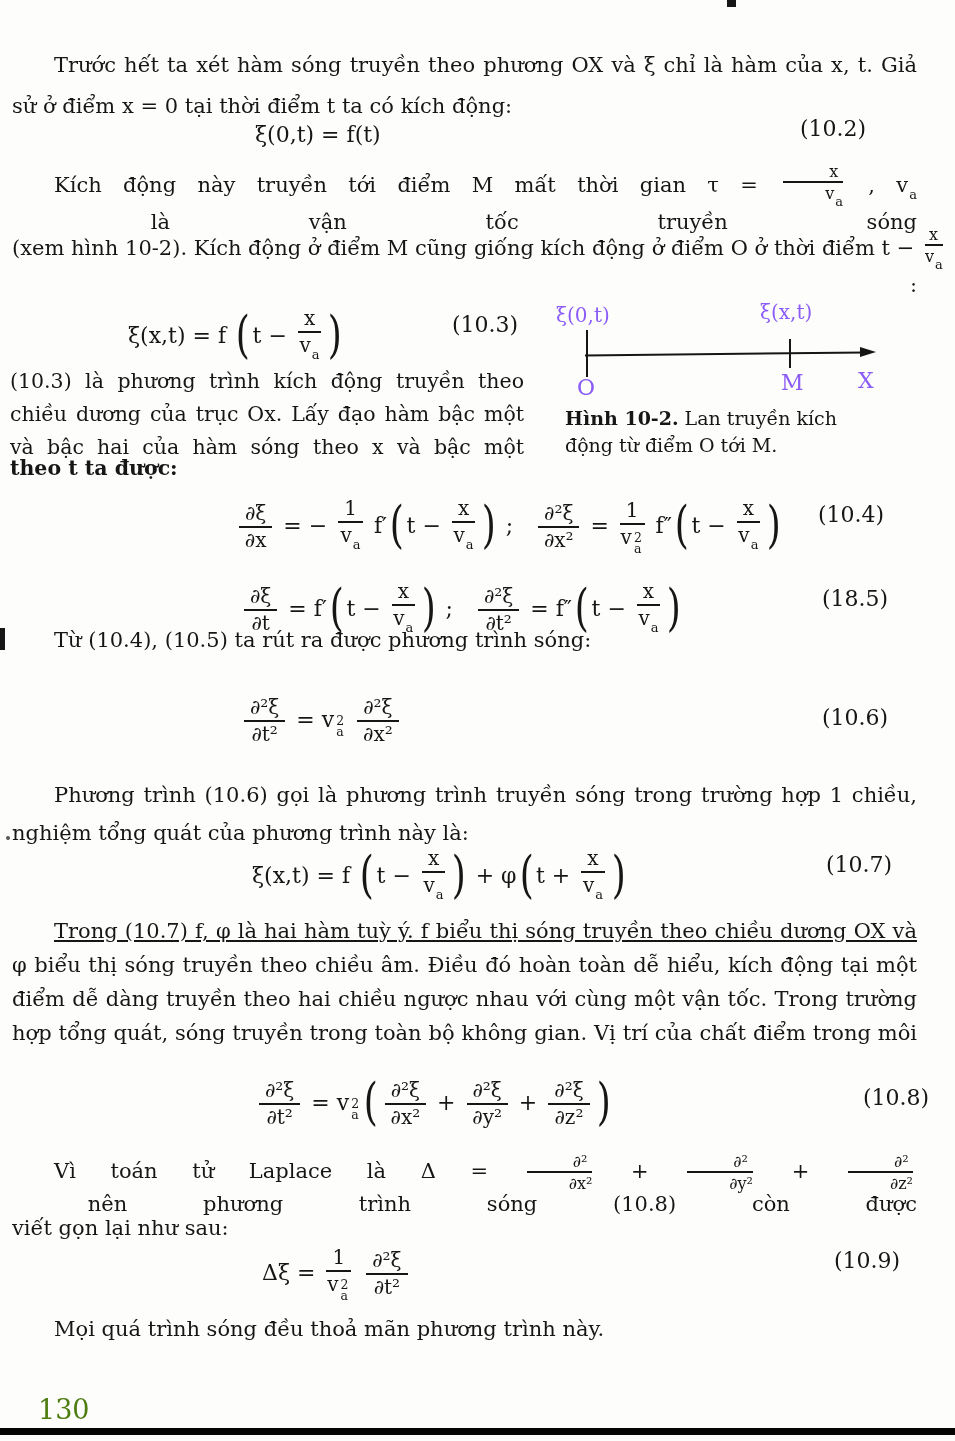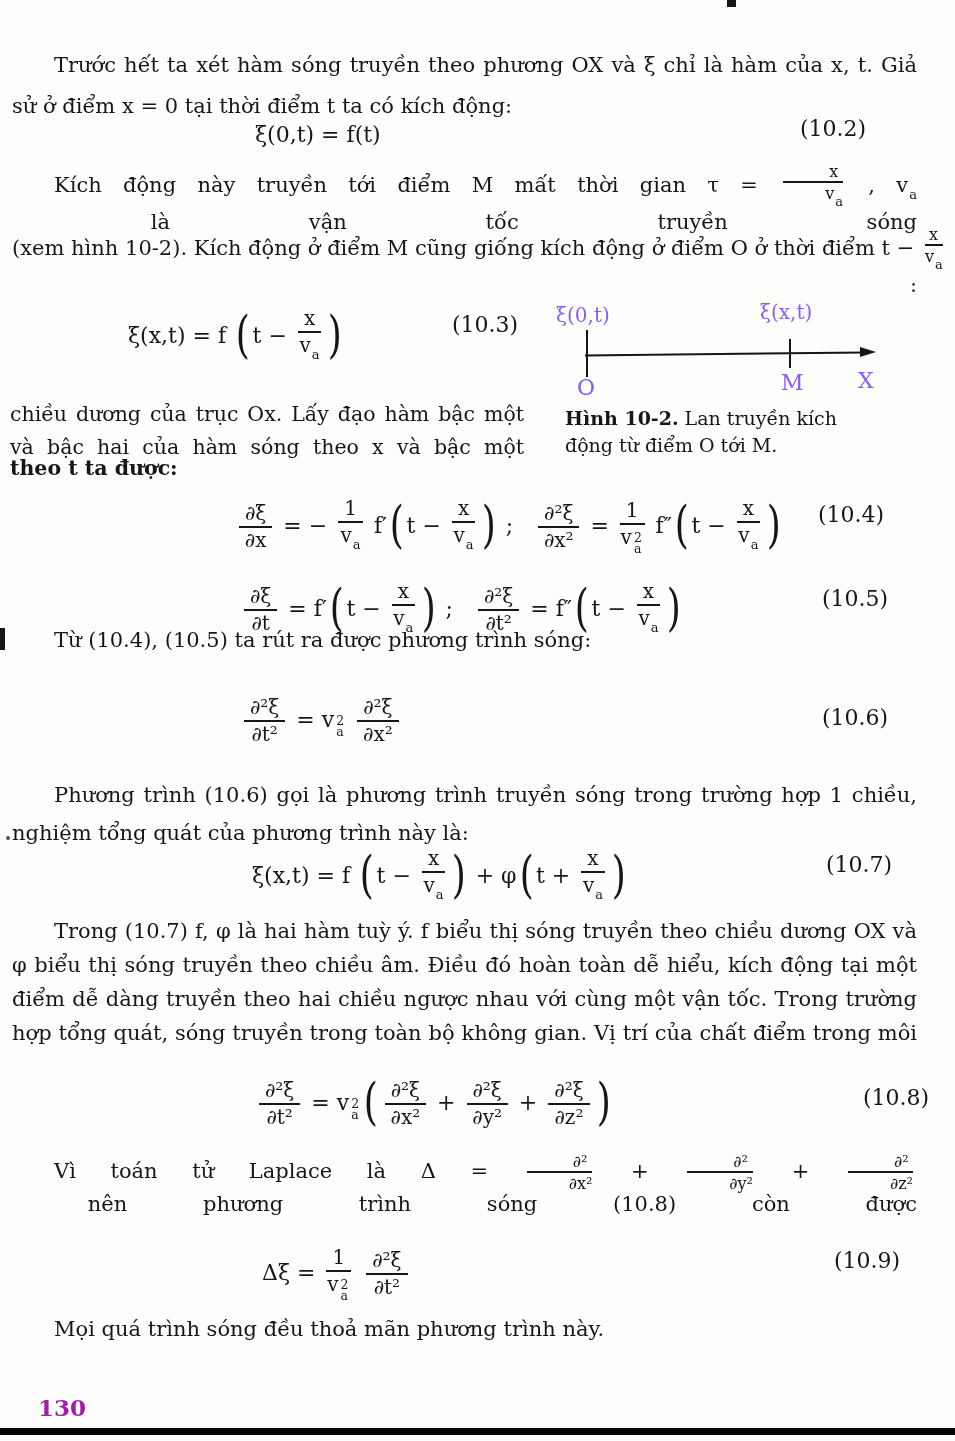--- a/index.html
+++ b/index.html
@@ -45,21 +45,21 @@
   .figbar{position:absolute;background:#161616;}
   .arrowhead{
     position:absolute;width:0;height:0;
     border-left:16px solid #161616;
     border-top:5px solid transparent;
     border-bottom:5px solid transparent;
   }
   .caption{position:absolute;left:565px;width:345px;font-size:19px;line-height:27px;color:#161616;}
   .caption b{font-weight:bold;}
   .artifact{position:absolute;background:#161616;}
-  .pagenum{position:absolute;left:38px;top:1394px;font-size:23px;color:#a21caf;font-weight:bold;}
+  .pagenum{position:absolute;left:38px;top:1394px;font-size:27px;color:#4d7c0f;}
   .bottombar{position:absolute;left:0;top:1428px;width:955px;height:7px;background:#050505;}
 </style>
 </head>
 <body>
 
 <div class="page">
 
   <div class="artifact" style="left:727px;top:0;width:9px;height:7px;"></div>
   <div class="artifact" style="left:0;top:628px;width:5px;height:22px;"></div>
   <div class="artifact" style="left:6px;top:836px;width:4px;height:4px;border-radius:50%;background:#555;"></div>
@@ -81,50 +81,52 @@
   <div class="figbar" style="left:585px;top:353px;width:280px;height:2px;transform:rotate(-0.6deg);"></div>
   <div class="arrowhead" style="left:860px;top:347px;"></div>
   <div class="figbar" style="left:586px;top:330px;width:2px;height:47px;"></div>
   <div class="figbar" style="left:789px;top:339px;width:2px;height:29px;"></div>
   <div class="figlabel" style="left:577px;top:375px;font-size:22px;">O</div>
   <div class="figlabel" style="left:781px;top:370px;font-size:22px;">M</div>
   <div class="figlabel" style="left:858px;top:368px;font-size:22px;">X</div>
   <div class="caption" style="top:405px;"><b>Hình 10-2.</b><span> Lan truyền kích</span></div>
   <div class="caption" style="top:432px;">động từ điểm O tới M.</div>
 
+  <div class="line col just" style="top:368px;">(10.3) là phương trình kích động truyền theo</div>
   <div class="line col just" style="top:401px;">chiều dương của trục Ox. Lấy đạo hàm bậc một</div>
   <div class="line col just" style="top:434px;">và bậc hai của hàm sóng theo x và bậc một</div>
   <div class="line col" style="top:455px;font-weight:bold;">theo t ta được:</div>
 
   <div class="eqc" style="left:235px;top:498px;"><span class="frac"><span class="fn"><span class="atom"><span class="b">∂ξ</span></span></span><span class="fd"><span class="atom"><span class="b">∂x</span></span></span></span><span class="atom"><span class="b"> = − </span></span><span class="frac"><span class="fn"><span class="atom"><span class="b">1</span></span></span><span class="fd"><span class="atom"><span class="b">v</span><span class="sub">a</span></span></span></span><span class="atom"><span class="b"> f′</span></span><span class="bp">(</span><span class="atom"><span class="b">t − </span></span><span class="frac"><span class="fn"><span class="atom"><span class="b">x</span></span></span><span class="fd"><span class="atom"><span class="b">v</span><span class="sub">a</span></span></span></span><span class="bp">)</span><span class="atom"><span class="b"> ;   </span></span><span class="frac"><span class="fn"><span class="atom"><span class="b">∂²ξ</span></span></span><span class="fd"><span class="atom"><span class="b">∂x²</span></span></span></span><span class="atom"><span class="b"> = </span></span><span class="frac"><span class="fn"><span class="atom"><span class="b">1</span></span></span><span class="fd"><span class="atom"><span class="b">v</span><span class="supsub"><span>2</span><span>a</span></span></span></span></span><span class="atom"><span class="b"> f″</span></span><span class="bp">(</span><span class="atom"><span class="b">t − </span></span><span class="frac"><span class="fn"><span class="atom"><span class="b">x</span></span></span><span class="fd"><span class="atom"><span class="b">v</span><span class="sub">a</span></span></span></span><span class="bp">)</span></div>
   <div class="eqnum" style="left:818px;top:502px;">(10.4)</div>
 
   <div class="eqc" style="left:240px;top:581px;"><span class="frac"><span class="fn"><span class="atom"><span class="b">∂ξ</span></span></span><span class="fd"><span class="atom"><span class="b">∂t</span></span></span></span><span class="atom"><span class="b"> = f′</span></span><span class="bp">(</span><span class="atom"><span class="b">t − </span></span><span class="frac"><span class="fn"><span class="atom"><span class="b">x</span></span></span><span class="fd"><span class="atom"><span class="b">v</span><span class="sub">a</span></span></span></span><span class="bp">)</span><span class="atom"><span class="b"> ;   </span></span><span class="frac"><span class="fn"><span class="atom"><span class="b">∂²ξ</span></span></span><span class="fd"><span class="atom"><span class="b">∂t²</span></span></span></span><span class="atom"><span class="b"> = f″</span></span><span class="bp">(</span><span class="atom"><span class="b">t − </span></span><span class="frac"><span class="fn"><span class="atom"><span class="b">x</span></span></span><span class="fd"><span class="atom"><span class="b">v</span><span class="sub">a</span></span></span></span><span class="bp">)</span></div>
-  <div class="eqnum" style="left:822px;top:586px;">(10.5)</div>
+  <div class="eqnum" style="left:822px;top:586px;">(18.5)</div>
 
   <div class="line ind" style="top:627px;">Từ (10.4), (10.5) ta rút ra được phương trình sóng:</div>
 
   <div class="eqc" style="left:240px;top:697px;"><span class="frac"><span class="fn"><span class="atom"><span class="b">∂²ξ</span></span></span><span class="fd"><span class="atom"><span class="b">∂t²</span></span></span></span><span class="atom"><span class="b"> = </span></span><span class="atom"><span class="b">v</span><span class="supsub"><span>2</span><span>a</span></span></span><span class="atom"><span class="b"> </span></span><span class="frac"><span class="fn"><span class="atom"><span class="b">∂²ξ</span></span></span><span class="fd"><span class="atom"><span class="b">∂x²</span></span></span></span></div>
   <div class="eqnum" style="left:822px;top:705px;">(10.6)</div>
 
   <div class="line just ind" style="top:782px;">Phương trình (10.6) gọi là phương trình truyền sóng trong trường hợp 1 chiều,</div>
   <div class="line" style="top:820px;">nghiệm tổng quát của phương trình này là:</div>
 
   <div class="eqc" style="left:252px;top:848px;"><span class="atom"><span class="b">ξ(x,t) = f </span></span><span class="bp">(</span><span class="atom"><span class="b">t − </span></span><span class="frac"><span class="fn"><span class="atom"><span class="b">x</span></span></span><span class="fd"><span class="atom"><span class="b">v</span><span class="sub">a</span></span></span></span><span class="bp">)</span><span class="atom"><span class="b"> + φ</span></span><span class="bp">(</span><span class="atom"><span class="b">t + </span></span><span class="frac"><span class="fn"><span class="atom"><span class="b">x</span></span></span><span class="fd"><span class="atom"><span class="b">v</span><span class="sub">a</span></span></span></span><span class="bp">)</span></div>
   <div class="eqnum" style="left:826px;top:852px;">(10.7)</div>
 
-  <div class="line just ind" style="top:918px;">Trong (10.7) f, φ là hai hàm tuỳ ý. f biểu thị sóng truyền theo chiều dương OX và</div>
+  <div class="line just ind" style="top:918px;text-decoration:underline;">Trong (10.7) f, φ là hai hàm tuỳ ý. f biểu thị sóng truyền theo chiều dương OX và</div>
   <div class="line just" style="top:952px;">φ biểu thị sóng truyền theo chiều âm. Điều đó hoàn toàn dễ hiểu, kích động tại một</div>
   <div class="line just" style="top:986px;">điểm dễ dàng truyền theo hai chiều ngược nhau với cùng một vận tốc. Trong trường</div>
   <div class="line just" style="top:1020px;">hợp tổng quát, sóng truyền trong toàn bộ không gian. Vị trí của chất điểm trong môi</div>
 
   <div class="eqc" style="left:255px;top:1080px;"><span class="frac"><span class="fn"><span class="atom"><span class="b">∂²ξ</span></span></span><span class="fd"><span class="atom"><span class="b">∂t²</span></span></span></span><span class="atom"><span class="b"> = </span></span><span class="atom"><span class="b">v</span><span class="supsub"><span>2</span><span>a</span></span></span><span class="bp">(</span><span class="frac"><span class="fn"><span class="atom"><span class="b">∂²ξ</span></span></span><span class="fd"><span class="atom"><span class="b">∂x²</span></span></span></span><span class="atom"><span class="b"> + </span></span><span class="frac"><span class="fn"><span class="atom"><span class="b">∂²ξ</span></span></span><span class="fd"><span class="atom"><span class="b">∂y²</span></span></span></span><span class="atom"><span class="b"> + </span></span><span class="frac"><span class="fn"><span class="atom"><span class="b">∂²ξ</span></span></span><span class="fd"><span class="atom"><span class="b">∂z²</span></span></span></span><span class="bp">)</span></div>
   <div class="eqnum" style="left:830px;top:1085px;margin-left:33px;">(10.8)</div>
 
   <div class="mline just ind" style="top:1153px;"><span class="atom"><span class="b">Vì toán tử Laplace là Δ = </span></span><span class="frac"><span class="fn"><span class="atom"><span class="b">∂²</span></span></span><span class="fd"><span class="atom"><span class="b">∂x²</span></span></span></span><span class="atom"><span class="b"> + </span></span><span class="frac"><span class="fn"><span class="atom"><span class="b">∂²</span></span></span><span class="fd"><span class="atom"><span class="b">∂y²</span></span></span></span><span class="atom"><span class="b"> + </span></span><span class="frac"><span class="fn"><span class="atom"><span class="b">∂²</span></span></span><span class="fd"><span class="atom"><span class="b">∂z²</span></span></span></span><span class="atom"><span class="b"> nên phương trình sóng (10.8) còn được</span></span></div>
+  <div class="line" style="top:1215px;">viết gọn lại như sau:</div>
 
   <div class="eqc" style="left:262px;top:1247px;"><span class="atom"><span class="b">Δξ = </span></span><span class="frac"><span class="fn"><span class="atom"><span class="b">1</span></span></span><span class="fd"><span class="atom"><span class="b">v</span><span class="supsub"><span>2</span><span>a</span></span></span></span></span><span class="atom"><span class="b"> </span></span><span class="frac"><span class="fn"><span class="atom"><span class="b">∂²ξ</span></span></span><span class="fd"><span class="atom"><span class="b">∂t²</span></span></span></span></div>
   <div class="eqnum" style="left:834px;top:1248px;">(10.9)</div>
 
   <div class="line ind" style="top:1316px;">Mọi quá trình sóng đều thoả mãn phương trình này.</div>
 
   <div class="pagenum">130</div>
   <div class="bottombar"></div>
 
 </div>

